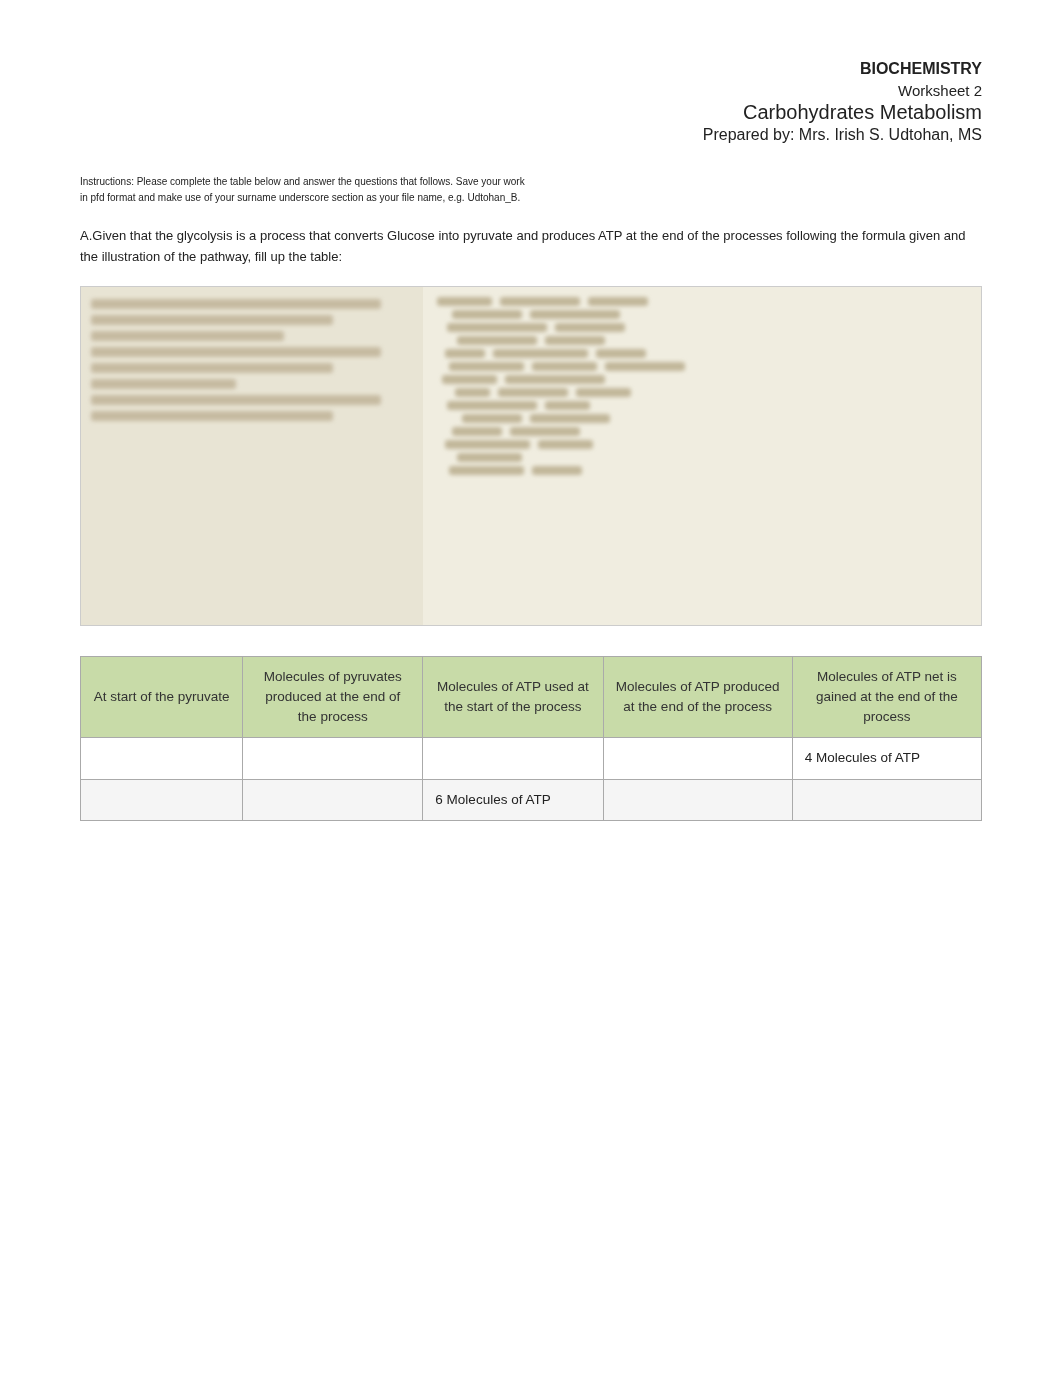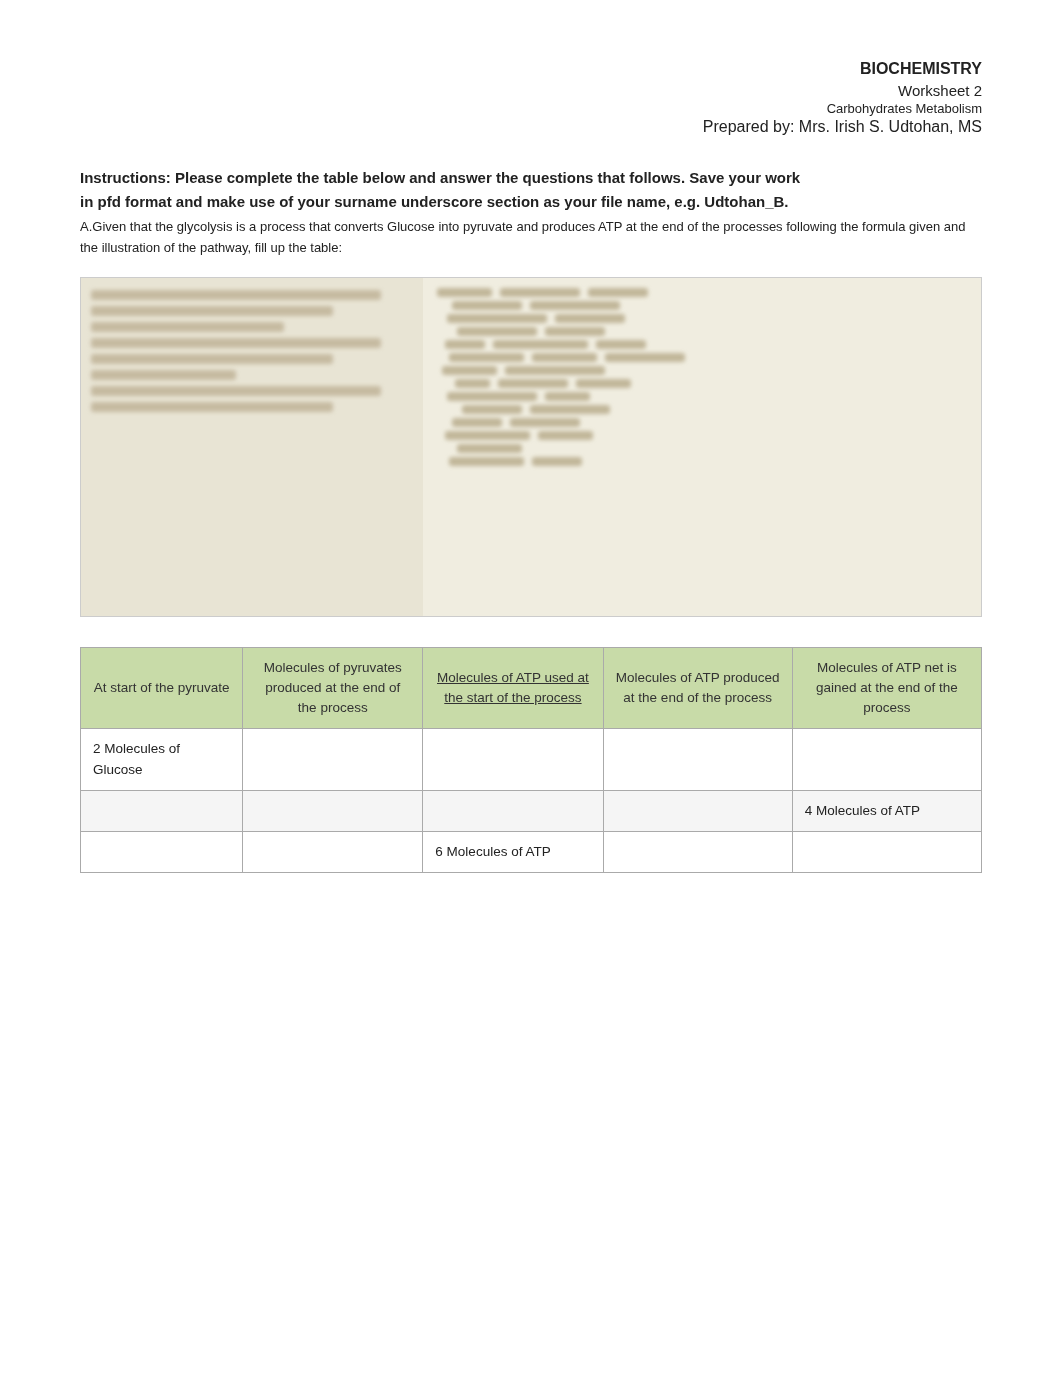--- a/index.html
+++ b/index.html
@@ -19,32 +19,31 @@
     .header-title {
       font-size: 16px;
       font-weight: bold;
       margin-bottom: 4px;
     }
     .header-subtitle {
       font-size: 15px;
       margin-bottom: 2px;
     }
     .header-sub2 {
-      font-size: 13px;
+      font-size: 20px;
       margin-bottom: 2px;
     }
     .header-prepared {
       font-size: 16px;
     }
     .instructions {
       margin-top: 20px;
-      margin-bottom: 3px;
-      font-size: 15px;
+      margin-bottom: 20px;
+      font-size: 10px;
       line-height: 1.6;
-      font-weight: bold;
     }
     .question-a {
       font-size: 13px;
       line-height: 1.6;
       margin-bottom: 18px;
     }
     
     .image-area {
       display: flex;
       gap: 0;
@@ -119,21 +118,21 @@
     }
     .data-row td {
       background: #fff;
       min-height: 48px;
     }
     .data-row:nth-child(even) td {
       background: #f5f5f5;
     }
     .col1 { width: 18%; }
     .col2 { width: 20%; }
-    .col3 { width: 20%; text-decoration: underline; }
+    .col3 { width: 20%; }
     .col4 { width: 21%; }
     .col5 { width: 21%; }
   </style>
 </head>
 <body>
 
 <div class="header">
   <div class="header-title">BIOCHEMISTRY</div>
   <div class="header-subtitle">Worksheet 2</div>
   <div class="header-sub2">Carbohydrates Metabolism</div>
@@ -237,27 +236,20 @@
       </td>
       <td class="col4">
         <span>Molecules of ATP produced at the end of the process</span>
       </td>
       <td class="col5">
         <span>Molecules of ATP net is gained at the end of the process</span>
       </td>
     </tr>
   </thead>
   <tbody id="table-body">
-  <tr class="data-row">
-        <td>2 Molecules of Glucose</td>
-        <td></td>
-        <td></td>
-        <td></td>
-        <td></td>
-      </tr>
       <tr class="data-row">
         <td></td>
         <td></td>
         <td></td>
         <td></td>
         <td>4 Molecules of ATP</td>
       </tr>
       <tr class="data-row">
         <td></td>
         <td></td>

